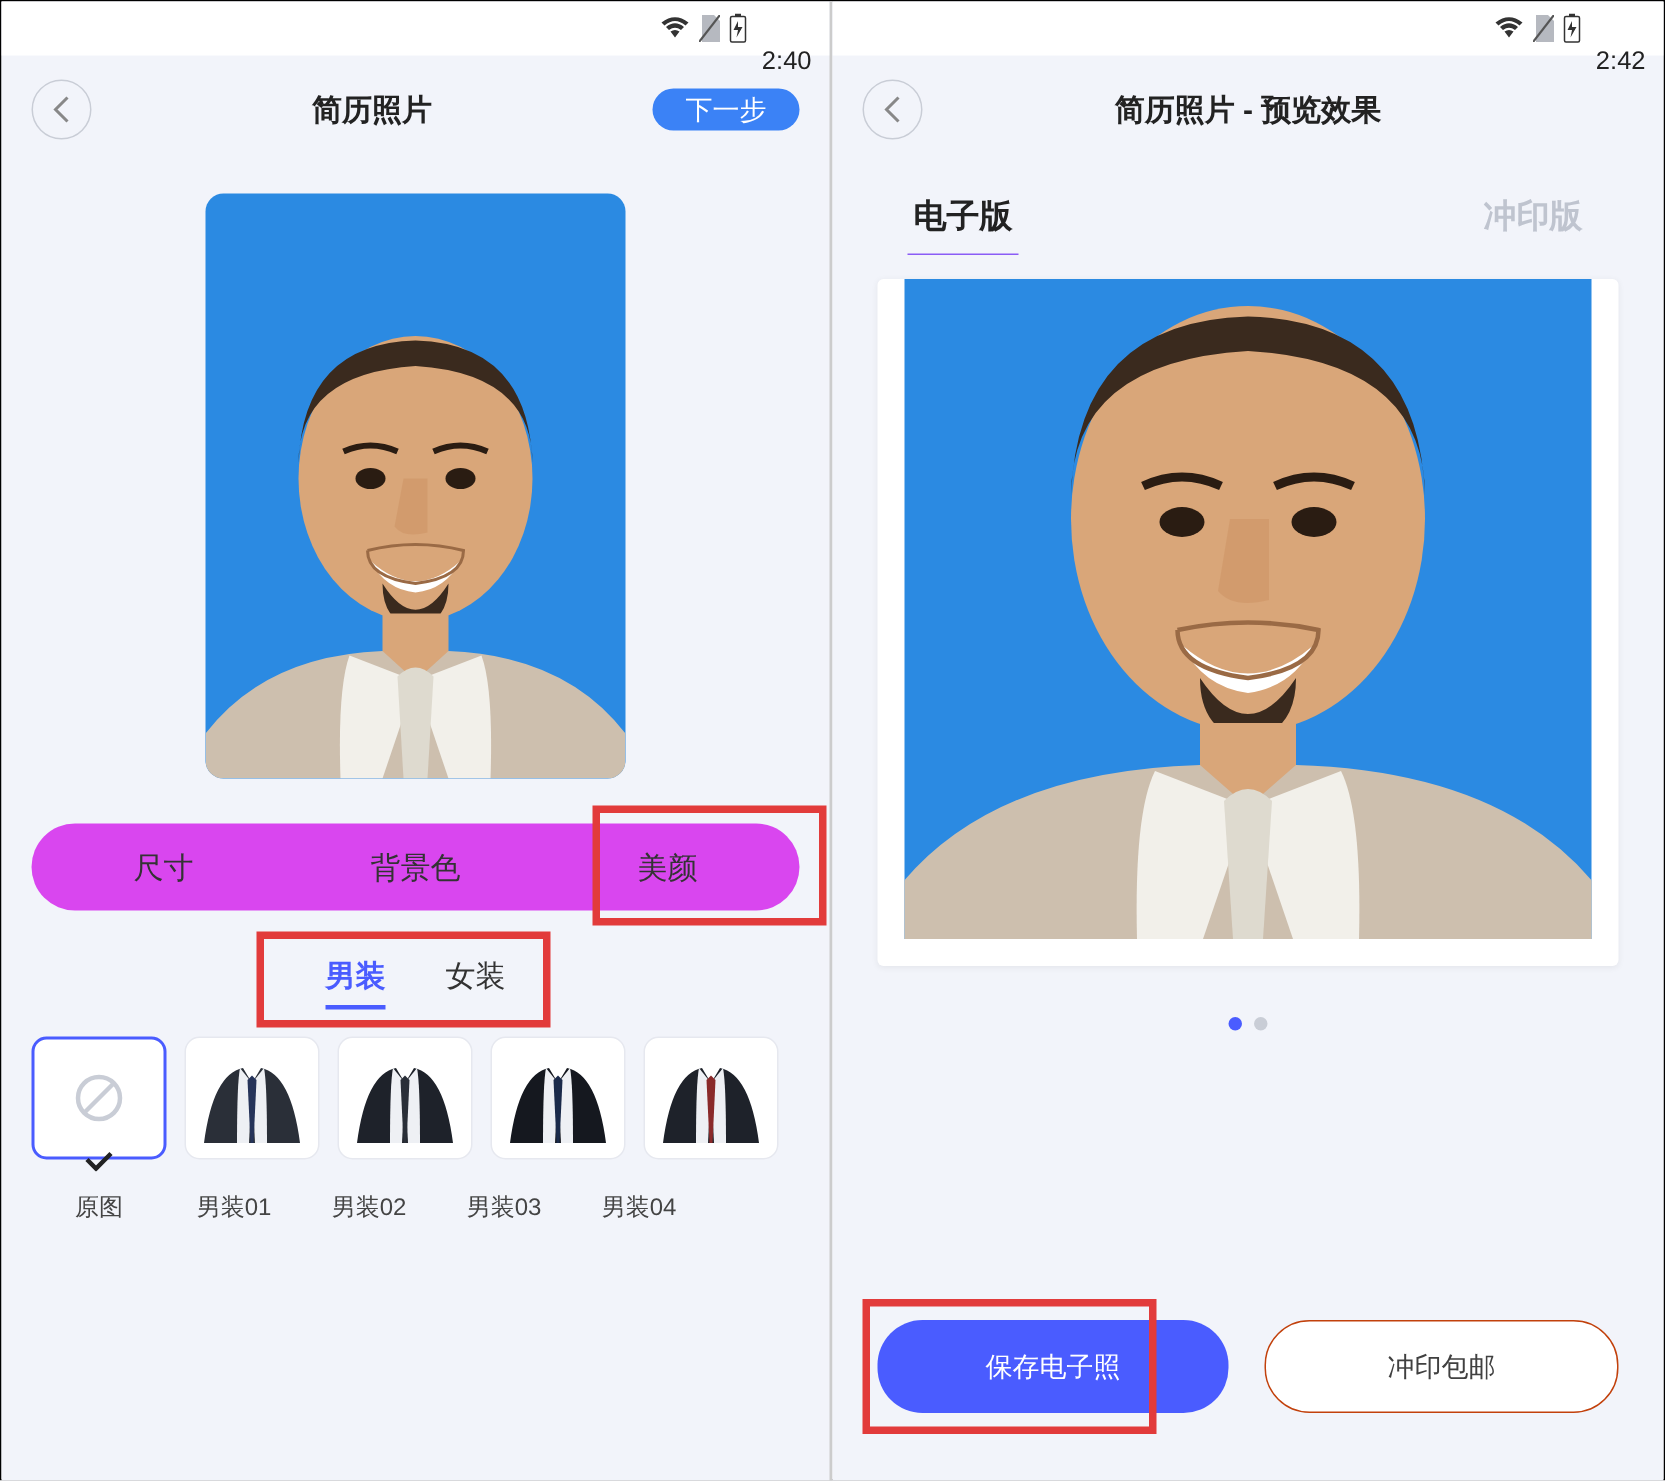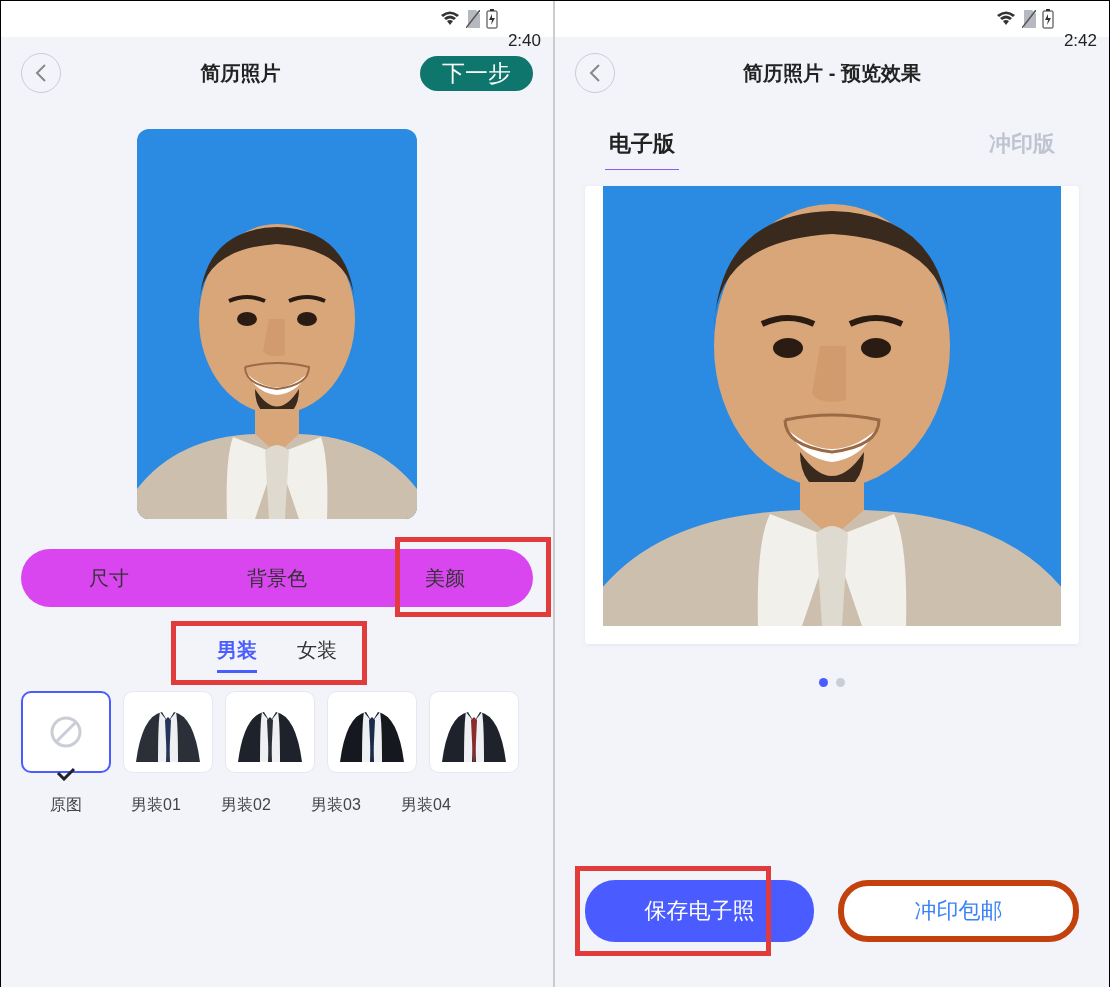--- a/index.html
+++ b/index.html
@@ -10,21 +10,21 @@
 
   
   .status { height: 36px; background: #fff; display: flex; justify-content: flex-end; align-items: center; padding: 0 12px; gap: 6px; }
   .status .clock { font-size: 17px; font-weight: 500; color: #222; margin-left: 4px; margin-top: 43px; }
   .status svg { display: block; }
 
   
   .header { height: 72px; display: flex; align-items: center; justify-content: space-between; padding: 0 20px; }
   .back { width: 40px; height: 40px; border-radius: 50%; border: 1px solid #c9cdd6; display: flex; align-items: center; justify-content: center; background: #f2f4fa; cursor: pointer; }
   .title { font-size: 20px; font-weight: 600; color: #222; text-align: center; flex: 1; }
-  .next-btn { background: #0f766e; color: #fff; border: none; border-radius: 22px; padding: 2px 22px; font-size: 23px; font-weight: 500; cursor: pointer; }
+  .next-btn { background: #3b82f6; color: #fff; border: none; border-radius: 22px; padding: 2px 22px; font-size: 18px; font-weight: 500; cursor: pointer; }
   .header-spacer { width: 40px; }
 
   
   .photo-area { display: flex; justify-content: center; padding: 20px 0 30px; }
   .photo { position: relative; width: 280px; height: 390px; background: #2b8ae2; border-radius: 12px; overflow: hidden; }
   .photo svg { position: absolute; bottom: 0; left: 50%; transform: translateX(-50%); }
 
   
   .opt-strip { position: relative; margin: 0 20px 24px; }
   .opt-row { background: #d946ef; border-radius: 30px; height: 58px; display: flex; align-items: center; justify-content: space-around; padding: 4px; }
@@ -53,23 +53,23 @@
 
   .preview-wrap { margin: 0 30px; background: #fff; padding: 0 18px 18px; border-radius: 4px; box-shadow: 0 1px 4px rgba(0,0,0,0.06); }
   .preview-photo { width: 100%; height: 440px; background: #2b8ae2; overflow: hidden; position: relative; }
   .preview-photo svg { position: absolute; bottom: 0; left: 50%; transform: translateX(-50%); }
 
   .dots { display: flex; justify-content: center; gap: 8px; padding: 34px 0; }
   .dot { width: 9px; height: 9px; border-radius: 50%; background: #c9cdd6; }
   .dot.active { background: #4a5cff; }
 
   .action-row { position: absolute; bottom: 46px; left: 0; right: 0; display: flex; gap: 24px; padding: 0 30px; }
-  .action-row .btn { flex: 1; height: 62px; border-radius: 30px; font-size: 22px; font-weight: 500; display: flex; align-items: center; justify-content: center; cursor: pointer; border: none; }
+  .action-row .btn { flex: 1; height: 62px; border-radius: 30px; font-size: 18px; font-weight: 500; display: flex; align-items: center; justify-content: center; cursor: pointer; border: none; }
   .btn.primary { background: #4a5cff; color: #fff; }
-  .btn.secondary { background: #fff; color: #3b82f6; border: 6px solid #c2410c; }
+  .btn.secondary { background: #fff; color: #404040; border: 1px solid #c2410c; }
 </style>
 </head>
 <body>
 
 <div class="wrap">
 
   <div class="screen">
     <div class="status">
       <svg width="20" height="16" viewBox="0 0 20 16">
           <path d="M10 14 L7 10 Q10 8 13 10 Z M4 7 Q10 2 16 7 L14 9 Q10 6 6 9 Z M1 4 Q10 -3 19 4 L17 6 Q10 0 3 6 Z" fill="#333"></path>

